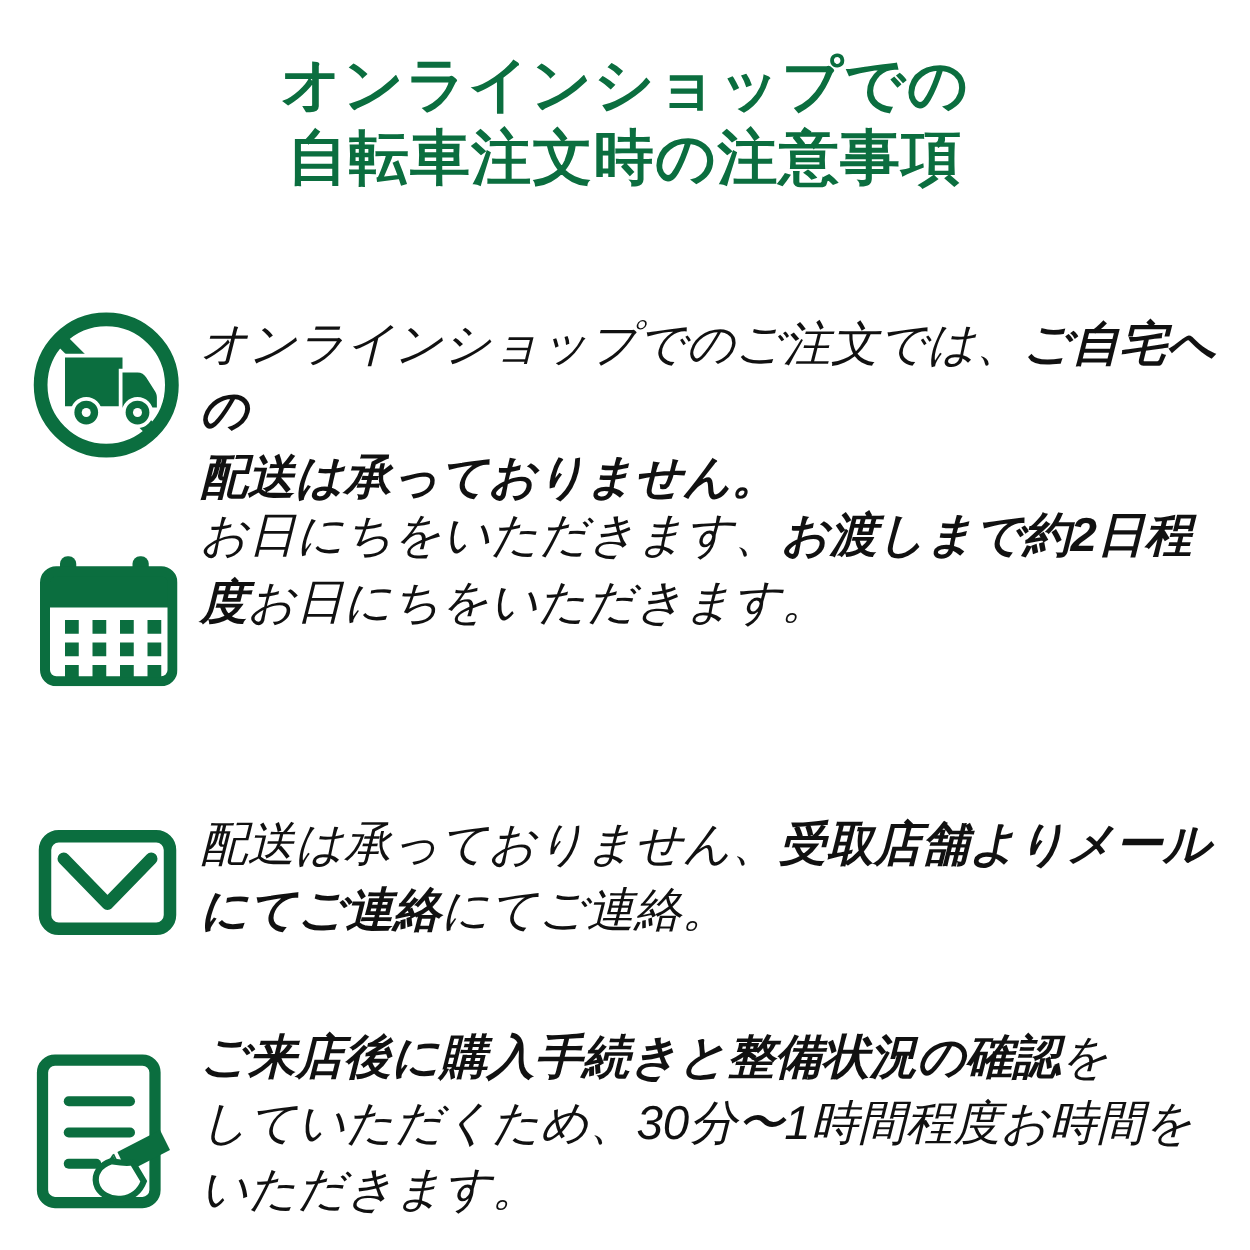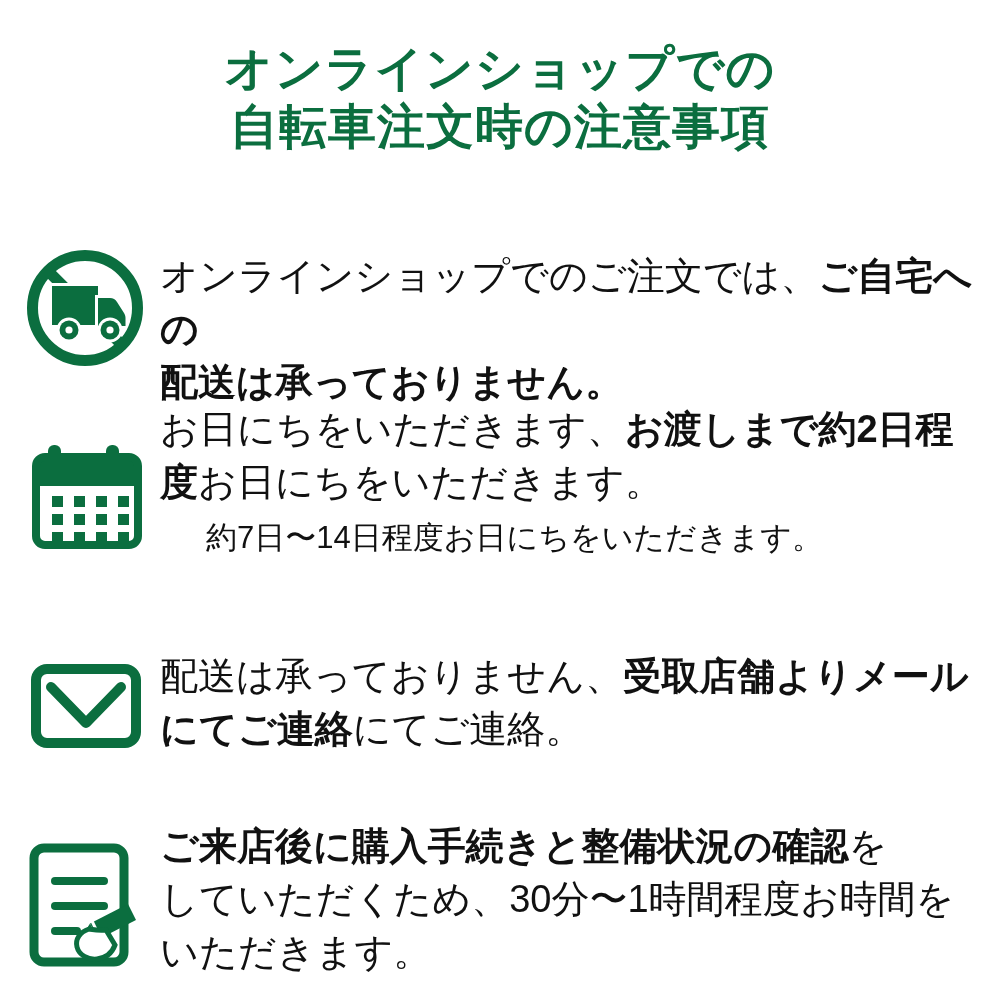--- a/index.html
+++ b/index.html
@@ -32,20 +32,21 @@
   .icon-col{flex:0 0 135px;}
   .icon-col svg{display:block;}
   .ic-f{fill:var(--accent);}
   .ic-s{stroke:var(--accent);fill:none;}
   .ic-w{fill:#ffffff;}
 
   .sec-text{
     flex:1 1 auto;
     font-size:38px;line-height:53px;font-weight:400;
     letter-spacing:0;
+    font-style:italic;
   }
   .sec-text .b{font-weight:700;}
 
   .note{margin-top:8px;font-size:31px;line-height:42px;font-weight:400;}
   .note-line1 .note-marker{margin-right:8px;}
   .note-line2{padding-left:46px;}
 </style>
 </head>
 <body>
 
@@ -94,21 +95,20 @@
           <rect x="20" y="89" width="11" height="10"></rect>
             <rect x="42" y="89" width="11" height="10"></rect>
             <rect x="64" y="89" width="11" height="10"></rect>
             <rect x="86" y="89" width="11" height="10"></rect>
         </g>
       </svg>
     </div>
     <div class="sec-text">
       <div><span>お日にちをいただきます、</span><span class="b">お渡しまで約2日程</span><br><span class="b">度</span><span>お日にちをいただきます。</span></div>
       <div class="note">
-        <div class="note-line2">約7日〜14日程度お日にちをいただきます。</div>
       </div>
     </div>
   </div>
 
   <div class="section sec-3">
     <div class="icon-col">
       <svg width="112" height="86" viewBox="0 0 112 86" style="margin-top:13px;margin-left:5px;">
         <rect x="6" y="6" width="100" height="74" rx="11" class="ic-s" stroke-width="10"></rect>
         <polyline points="21,24 56,60 91,24" class="ic-s" stroke-width="10" stroke-linecap="round" stroke-linejoin="round"></polyline>
       </svg>

